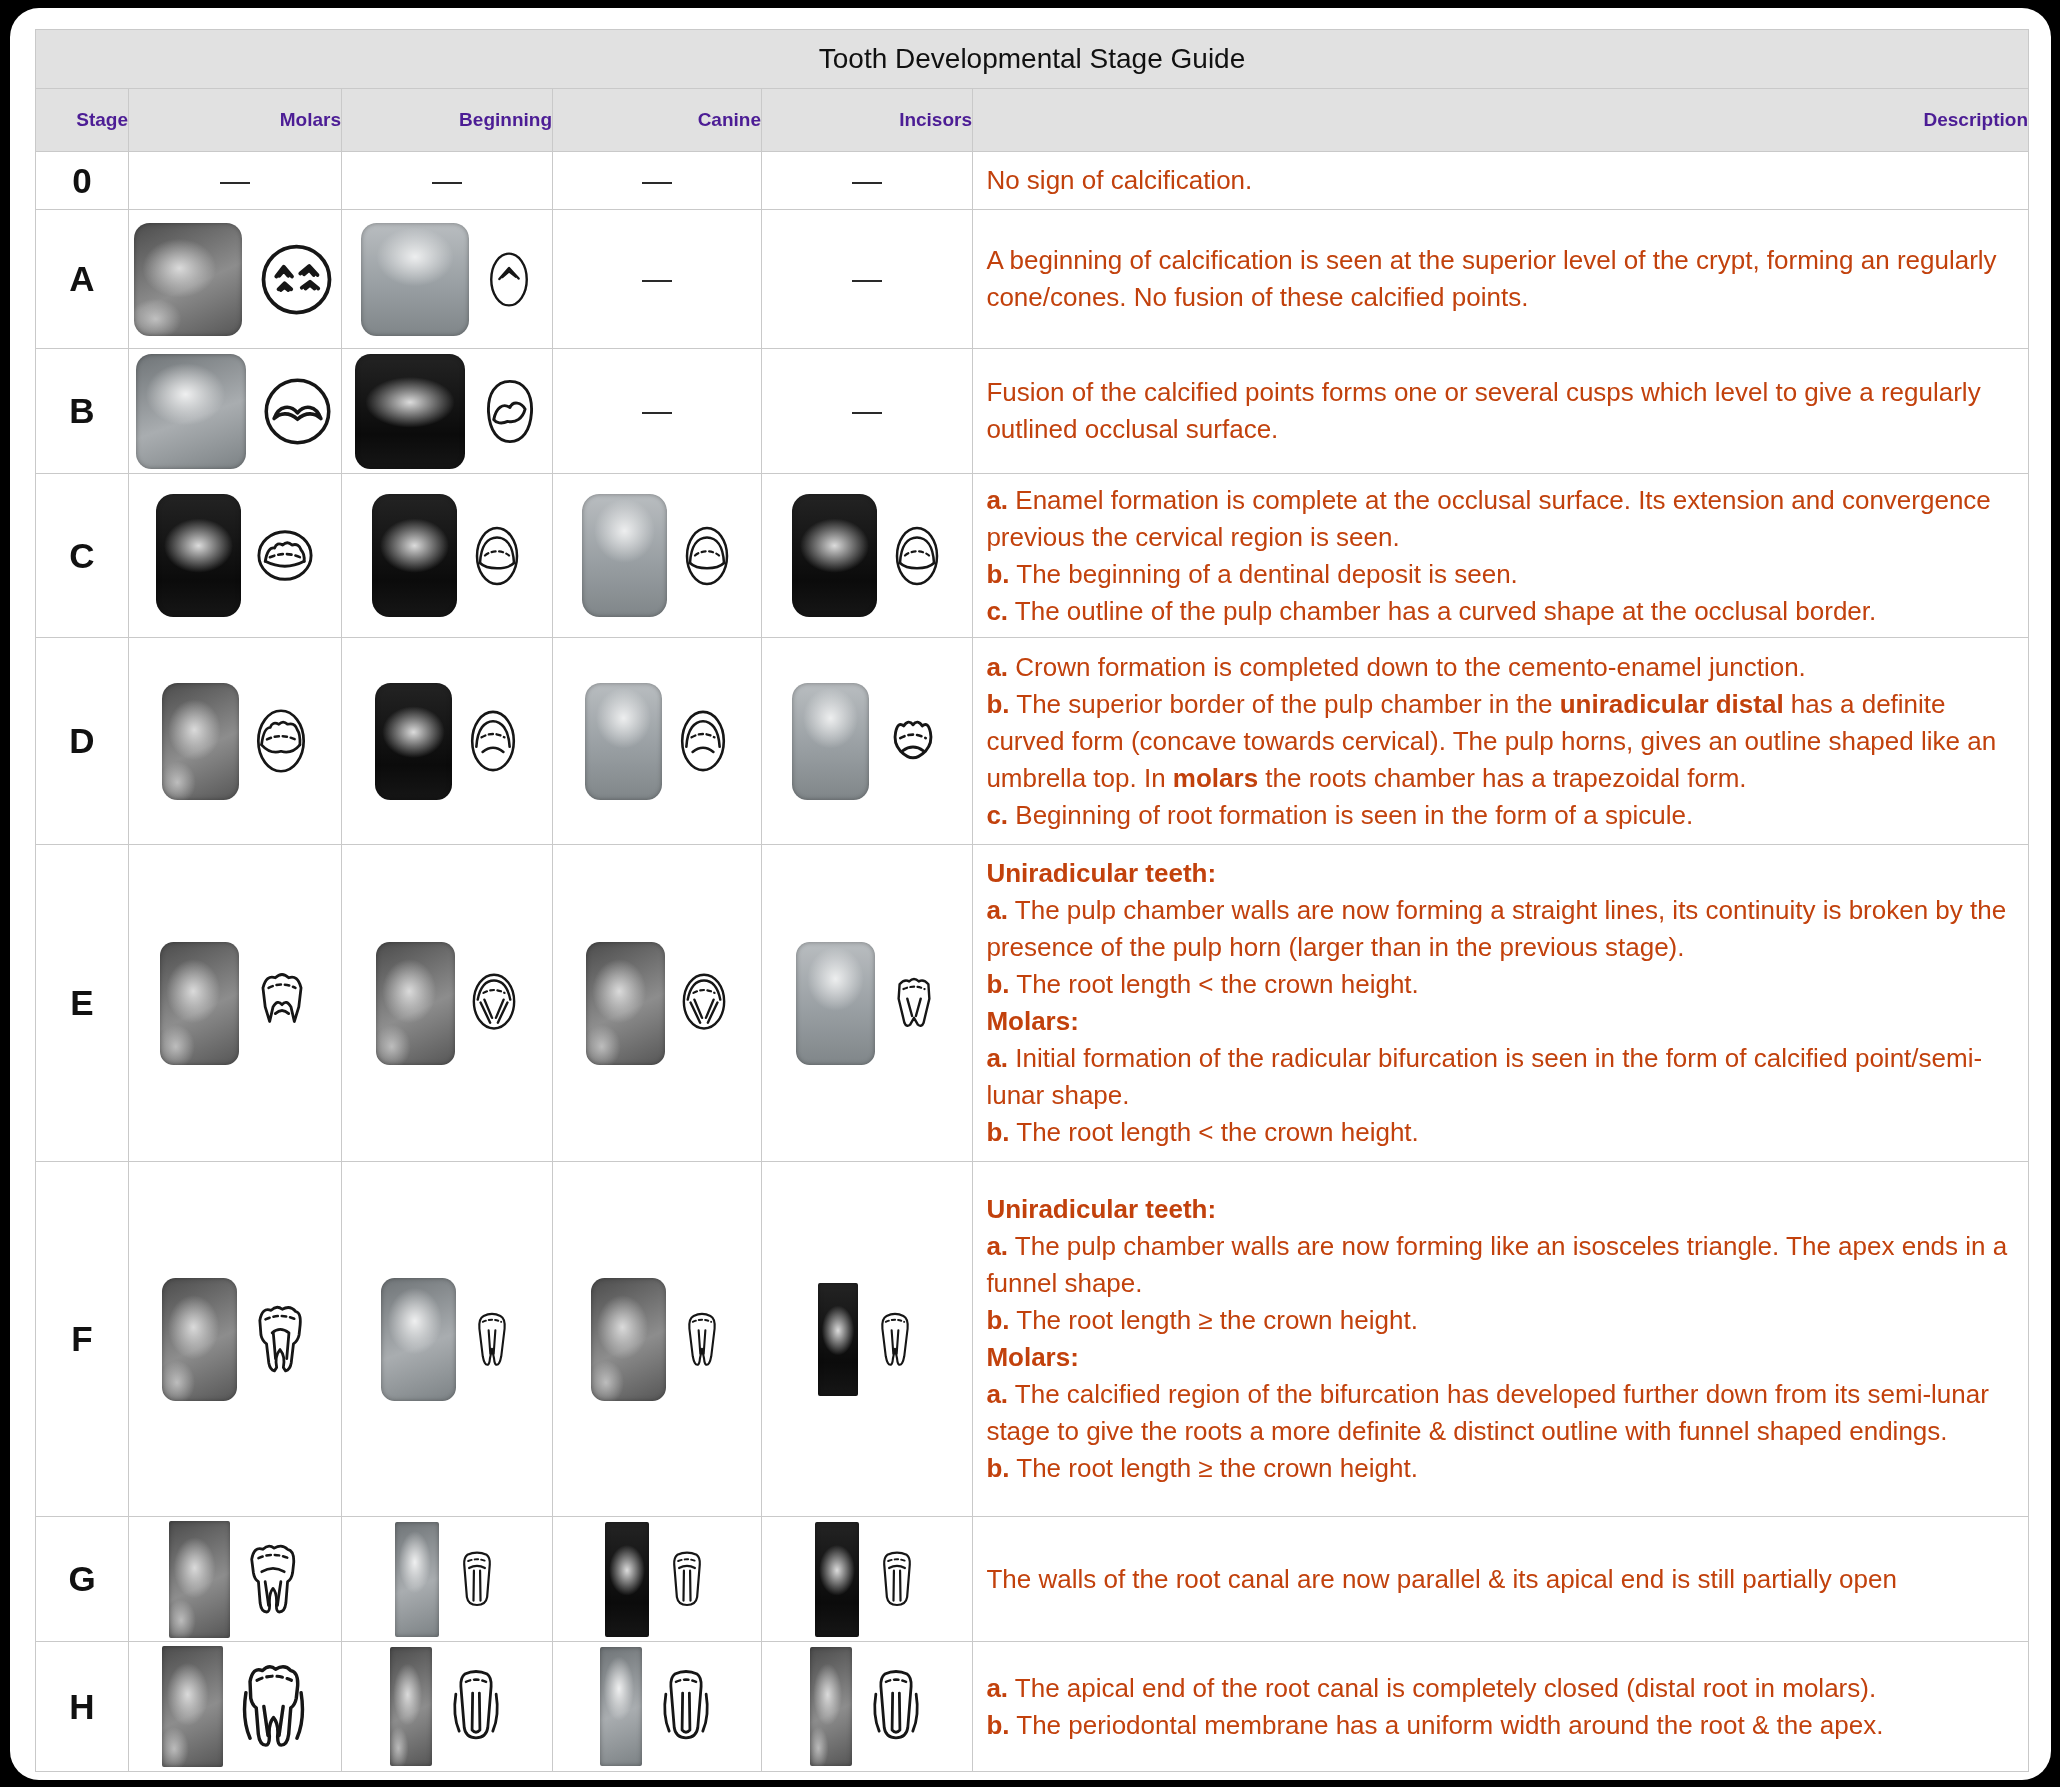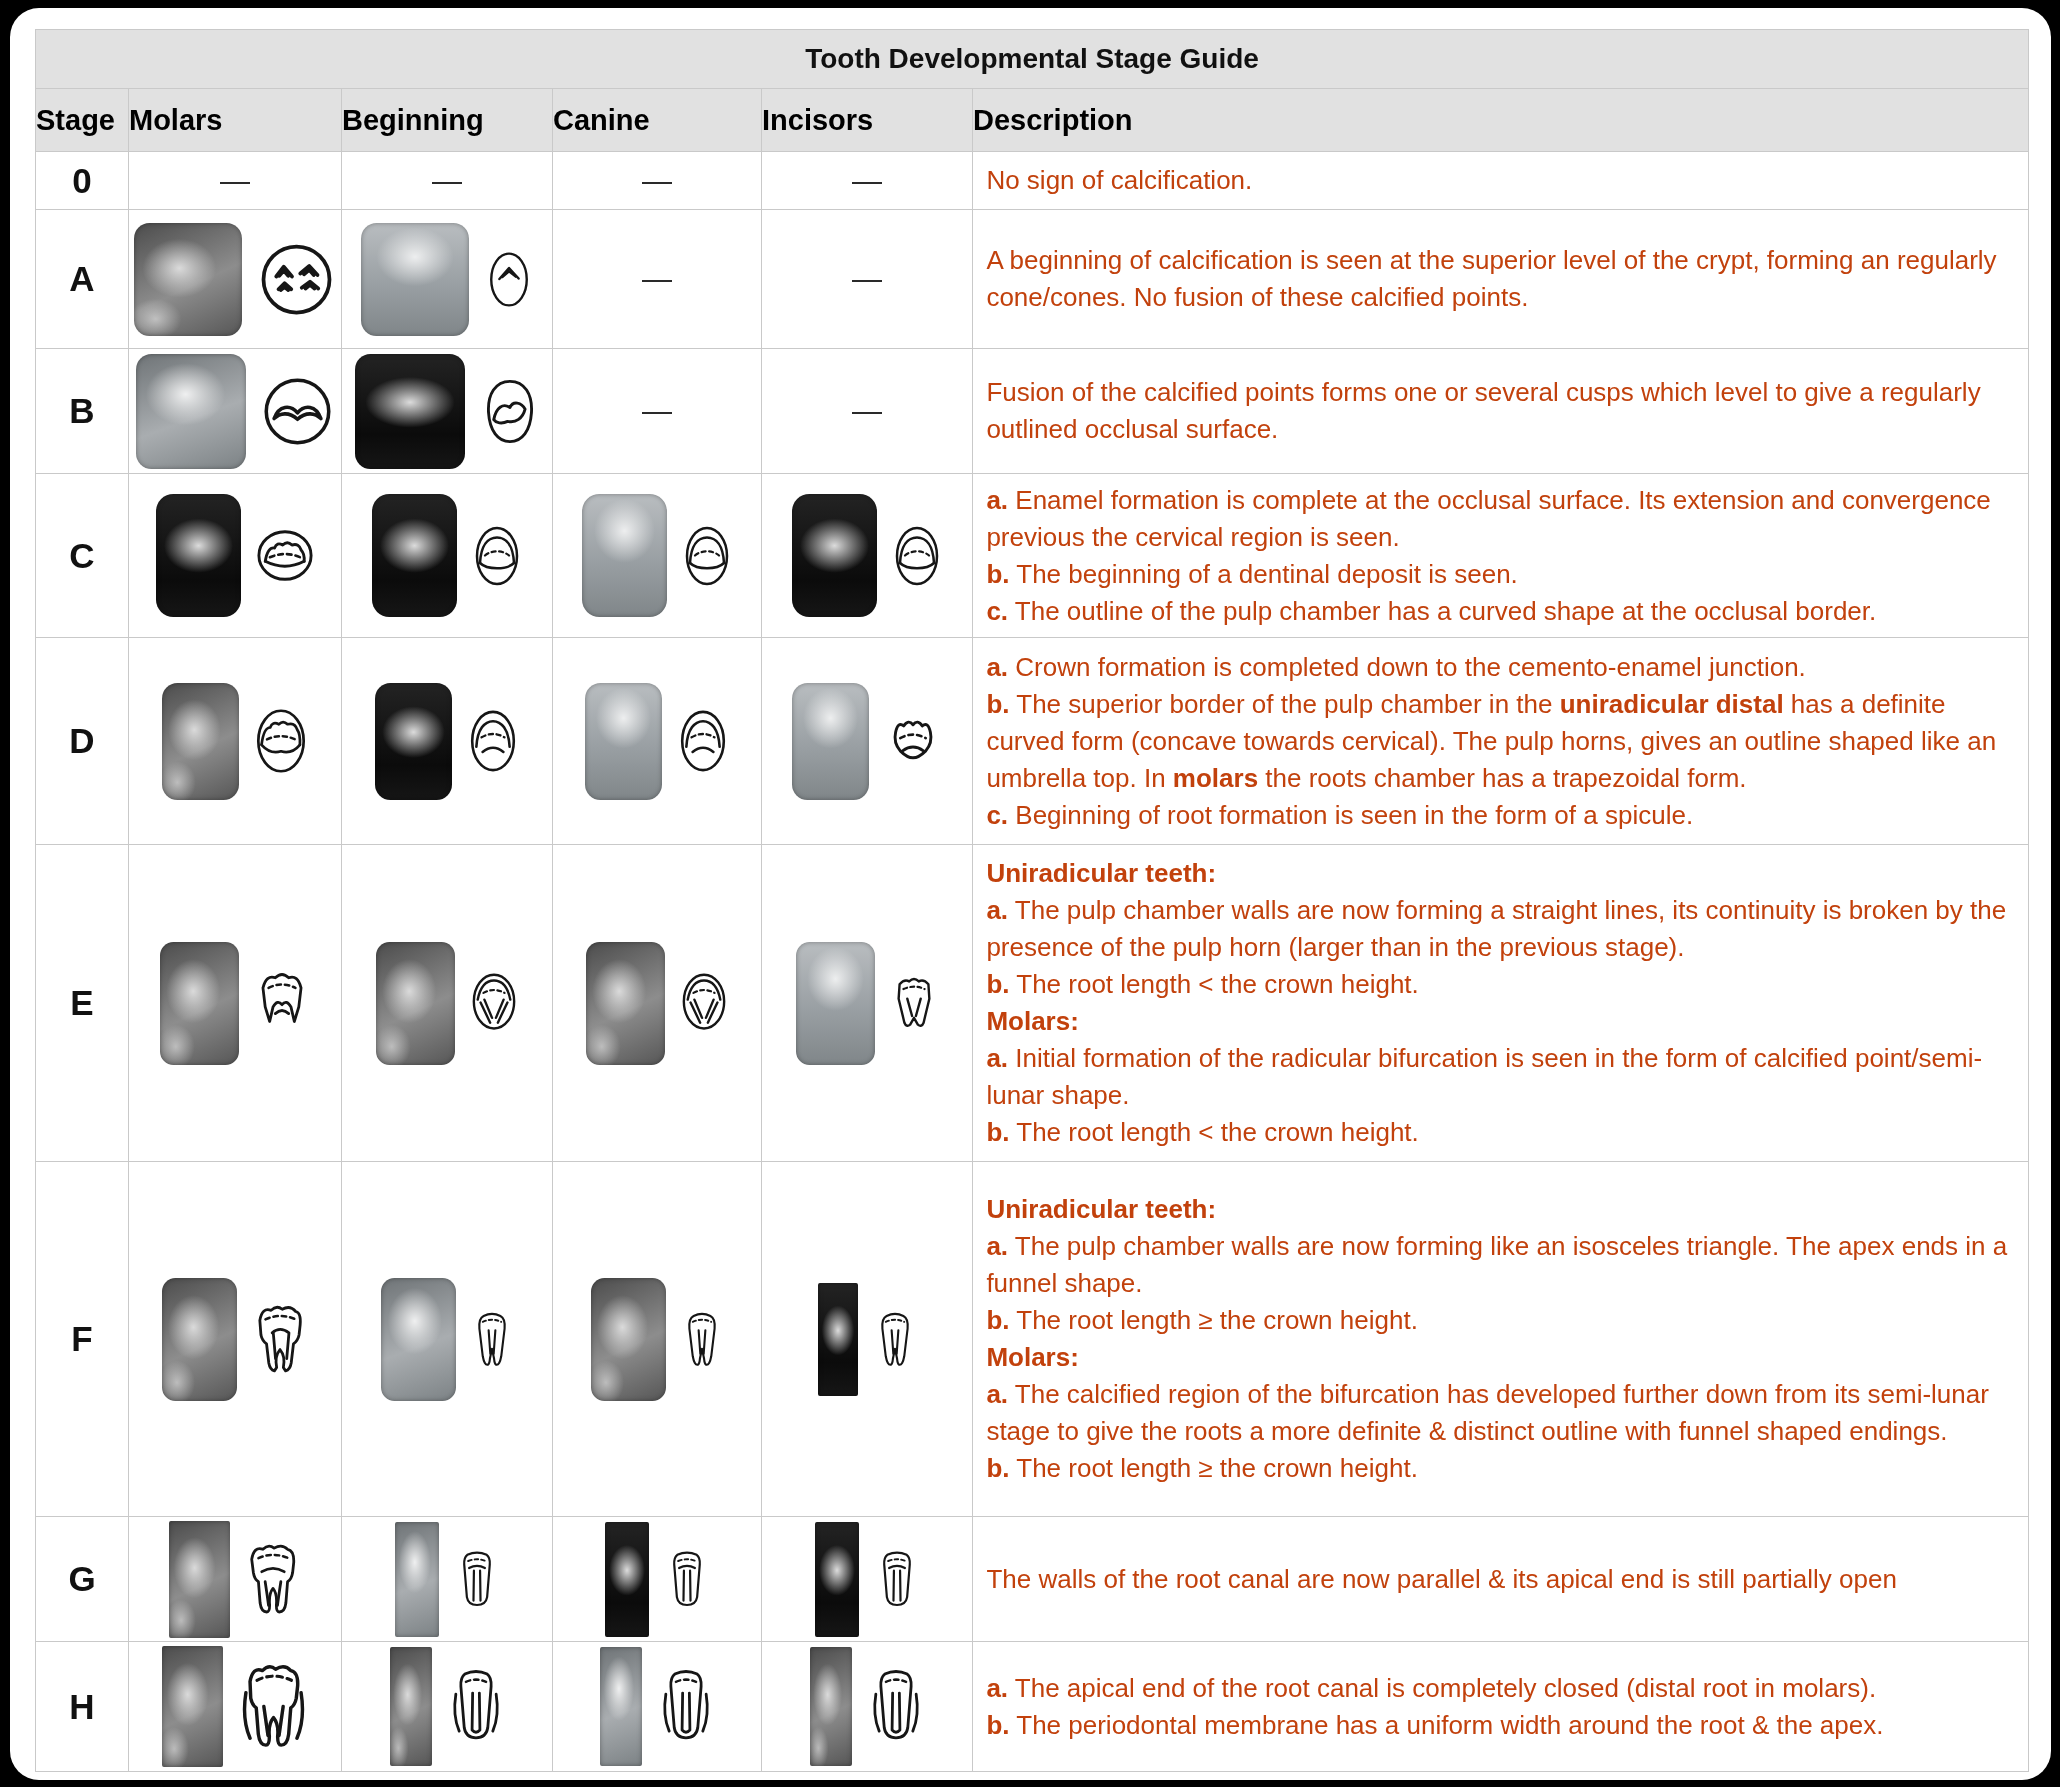--- a/index.html
+++ b/index.html
@@ -10,25 +10,25 @@
   }
   .panel{position:absolute;left:9.6px;top:7.7px;width:2041px;height:1772px;
     background:#fff;border-radius:29px;}
   table.guide{
     position:absolute;left:35px;top:29px;width:1994px;
     border-collapse:collapse;table-layout:fixed;background:#fff;
   }
   td,th{border:1px solid #c9c9c9;vertical-align:middle;padding:0;}
   .title-cell{
     background:#e1e1e1;height:58px;text-align:center;
-    font-weight:bold;font-size:28px;color:#111;
+    font-weight:normal;font-size:28px;color:#111;
   }
   th{
-    background:#e1e1e1;height:62px;text-align:left;
-    font-weight:bold;font-size:29px;color:#000000;
+    background:#e1e1e1;height:62px;text-align:right;
+    font-weight:bold;font-size:19px;color:#4c1d95;
   }
   .stage-cell{text-align:center;font-weight:bold;font-size:35px;color:#111;}
   .dash-cell{text-align:center;}
   .dash{font-size:30px;color:#2a2a2a;}
   .desc-cell{padding:7.7px 17.3px 7.7px 13.4px;}
   .desc{font-size:26px;line-height:37px;color:#c2410c;}
   .desc b{font-weight:bold;}
   
   .row-0{height:58px}.row-a{height:139px}.row-b{height:125px}.row-c{height:154px}
   .row-d{height:207px}.row-e{height:317px}.row-f{height:355px}.row-g{height:125px}

